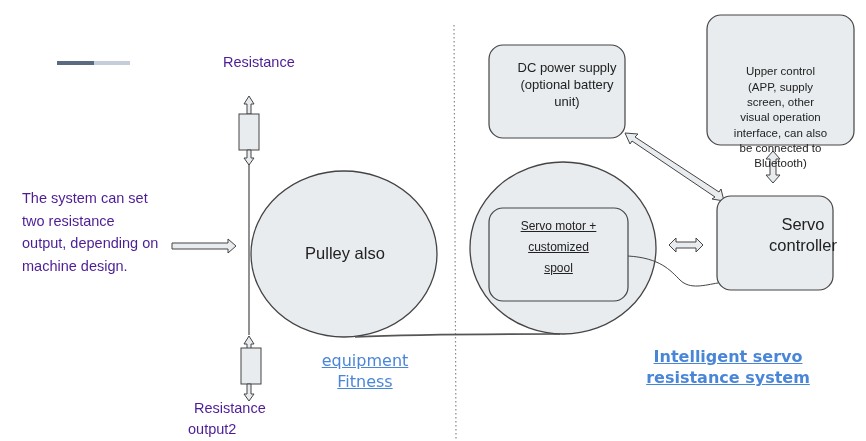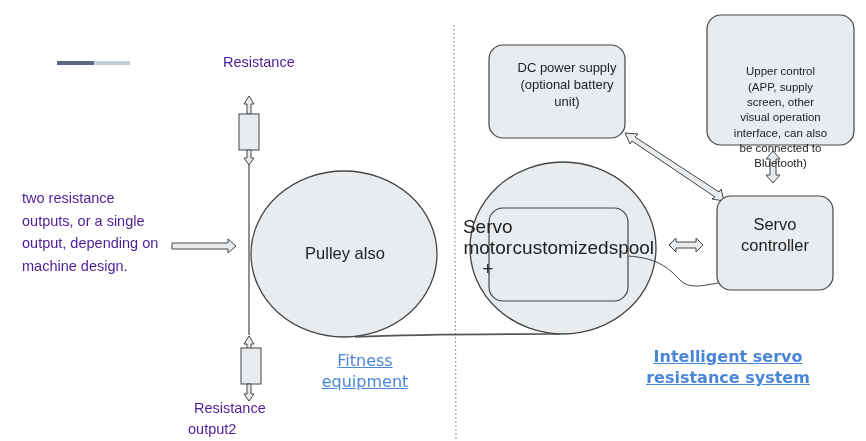--- a/index.html
+++ b/index.html
@@ -78,56 +78,56 @@
 <div class="abs label" style="left:189px; top:52px; width:110px;">
   <div style="padding-left:34px;">Resistance</div>
 </div>
 
 <div class="abs label" style="left:194px; top:398px; width:100px;">
   <div style="padding-left:0px;">Resistance</div>
   <div style="margin-left:-6px;">output2</div>
 </div>
 
 <div class="abs label" style="left:22px; top:187px; width:170px; font-size:14.5px; line-height:22.5px;">
+  <div>The system can set</div>
   <div>two resistance</div>
-  <div>outputs, or a single</div>
   <div>output, depending on</div>
   <div>machine design.</div>
 </div>
 
 <div class="node-text" style="left:270px; top:238px; width:150px; height:30px; font-size:16.5px;">Pulley also</div>
 
 <div class="abs link" style="left:300px; top:350px; width:130px;">
+  <div>equipment</div>
   <div>Fitness</div>
-  <div>equipment</div>
 </div>
 
 <div class="node-text" style="left:489px; top:54px; width:156px; height:60px; flex-direction:column; font-size:13px; line-height:17px;">
   <div>DC power supply</div>
   <div>(optional battery</div>
   <div>unit)</div>
 </div>
 
 <div class="node-text" style="left:707px; top:19px; width:147px; height:110px; flex-direction:column; font-size:11.5px; line-height:15.3px;margin-top:44px;">
   <div>Upper control</div>
   <div>(APP, supply</div>
   <div>screen, other</div>
   <div>visual operation</div>
   <div>interface, can also</div>
   <div>be connected to</div>
   <div>Bluetooth)</div>
 </div>
 
-<div class="node-text" style="left:489px; top:214px; width:139px; height:66px; flex-direction:row; font-size:19px; line-height:21px;">
+<div class="node-text" style="left:489px; top:214px; width:139px; height:66px; flex-direction:column; font-size:12px; line-height:21px;text-decoration:underline;">
   <div>Servo motor +</div>
   <div>customized</div>
   <div>spool</div>
 </div>
 
-<div class="node-text" style="left:717px; top:212px; width:116px; height:46px; flex-direction:column; font-size:16.5px; line-height:21px;">
+<div class="node-text" style="left:717px; top:212px; width:116px; height:46px; flex-direction:column; font-size:16.5px; line-height:21px;padding-left:28px;">
   <div>Servo</div>
   <div>controller</div>
 </div>
 
 <div class="abs link" style="left:638px; top:346px; width:180px;font-weight:bold;">
   <div>Intelligent servo</div>
   <div>resistance system</div>
 </div>
 
 </body></html>

